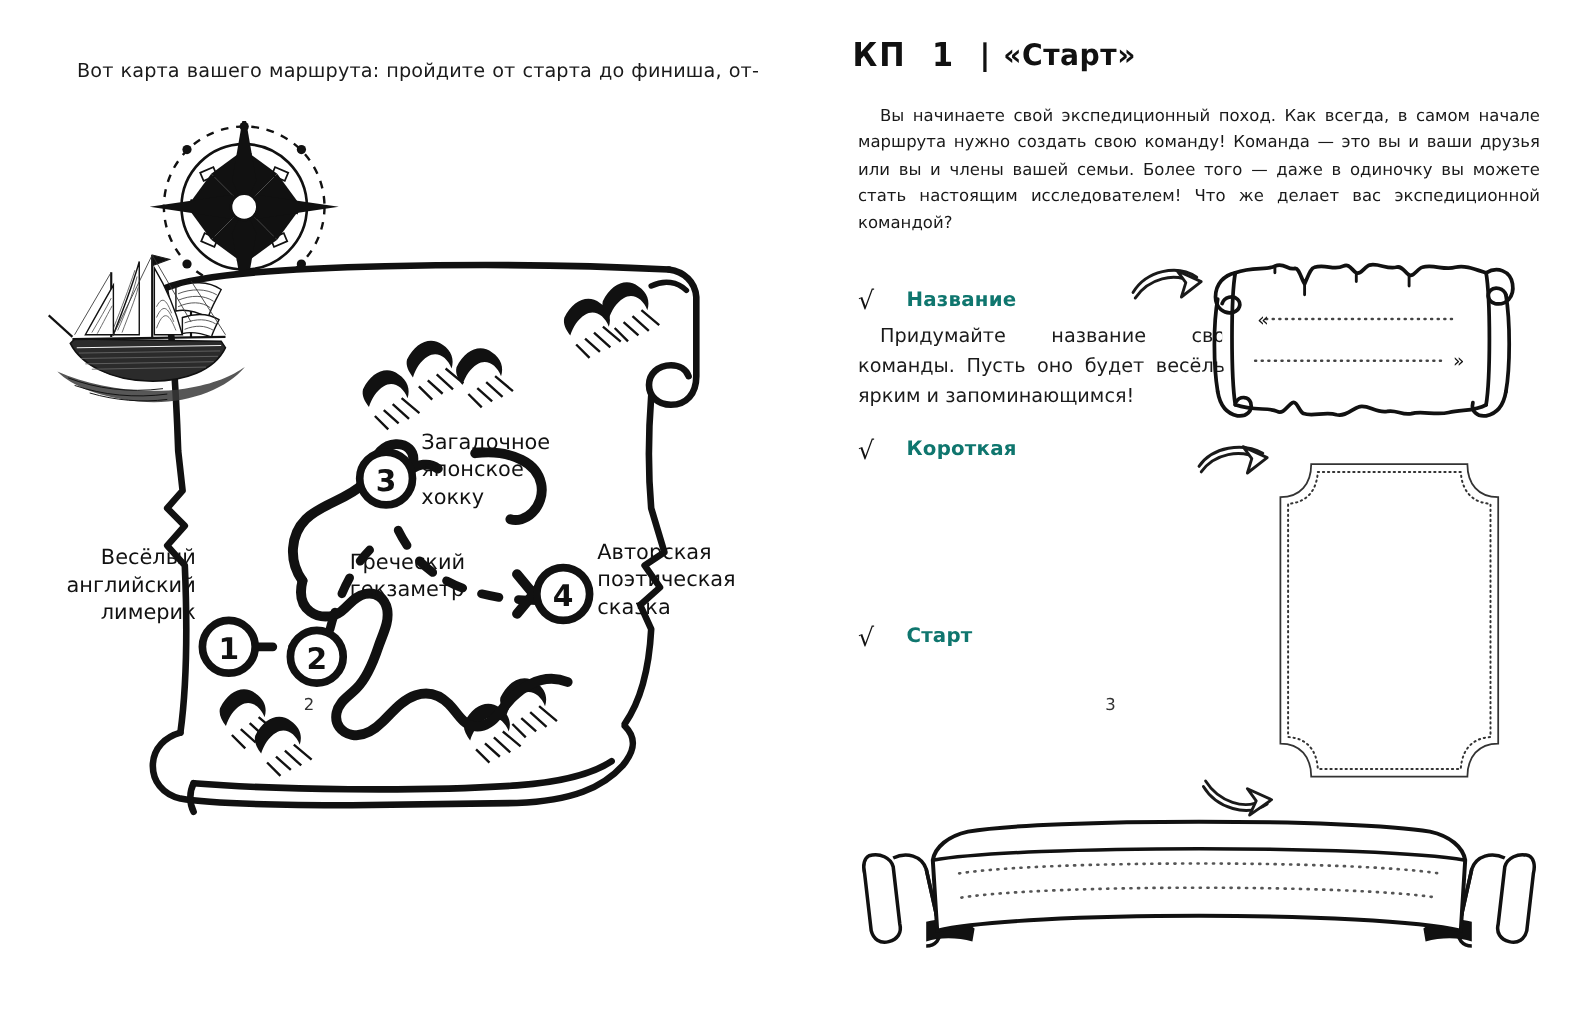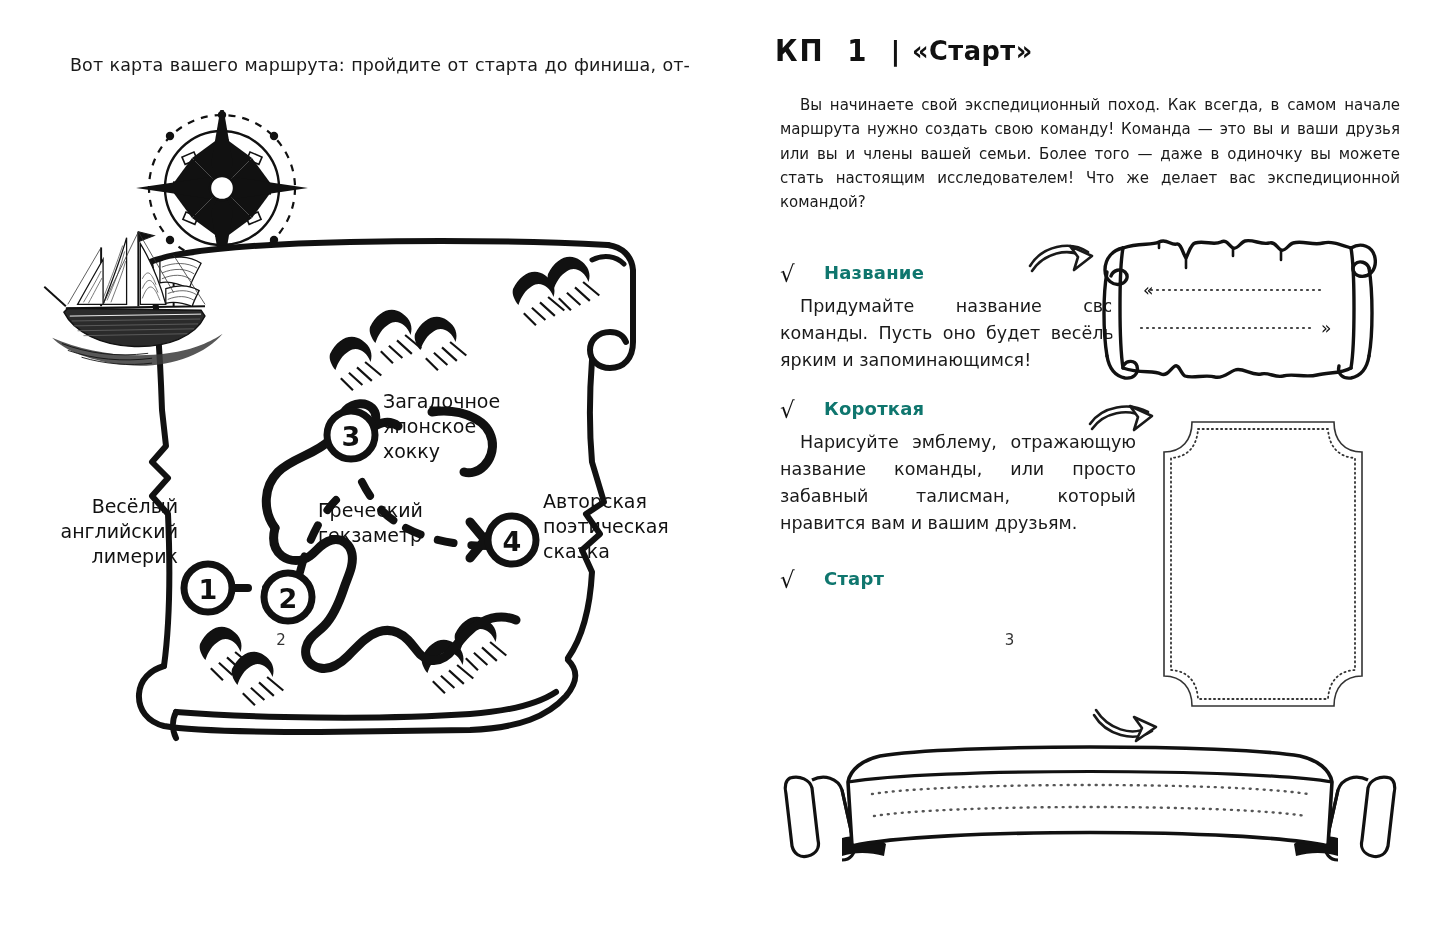--- a/index.html
+++ b/index.html
@@ -407,23 +407,20 @@
       <text x="50" y="64" font-family="'DejaVu Sans',sans-serif" font-size="17" fill="#111">«</text>
       <text x="228" y="102" font-family="'DejaVu Sans',sans-serif" font-size="17" fill="#111">»</text>
     </svg>
   </div>
 
   <div class="sec" id="sec-emblem">
     <div class="row">
       <span class="check">√</span>
       <span class="stitle">Короткая</span>
     </div>
-    <div class="body">
-      <span class="first">Нарисуйте эмблему, отражающую название команды, или просто забавный талисман, который нравится вам и вашим друзьям.</span>
-    </div>
   </div>
 
   <div class="art" style="left:364px;top:400px;">
     <svg width="80" height="48" viewBox="0 0 80 48">
       <path d="M4,24 C16,6 44,2 62,12" fill="none" stroke="#1a1a1a" stroke-width="2.6" stroke-linecap="round"></path>
       <path d="M6,29 C18,12 42,8 58,17" fill="none" stroke="#1a1a1a" stroke-width="2.6" stroke-linecap="round"></path>
       <path d="M44,6 L66,16 L48,30 L52,17 Z" fill="#fff" stroke="#1a1a1a" stroke-width="2.6" stroke-linejoin="round"></path>
     </svg>
   </div>
 

